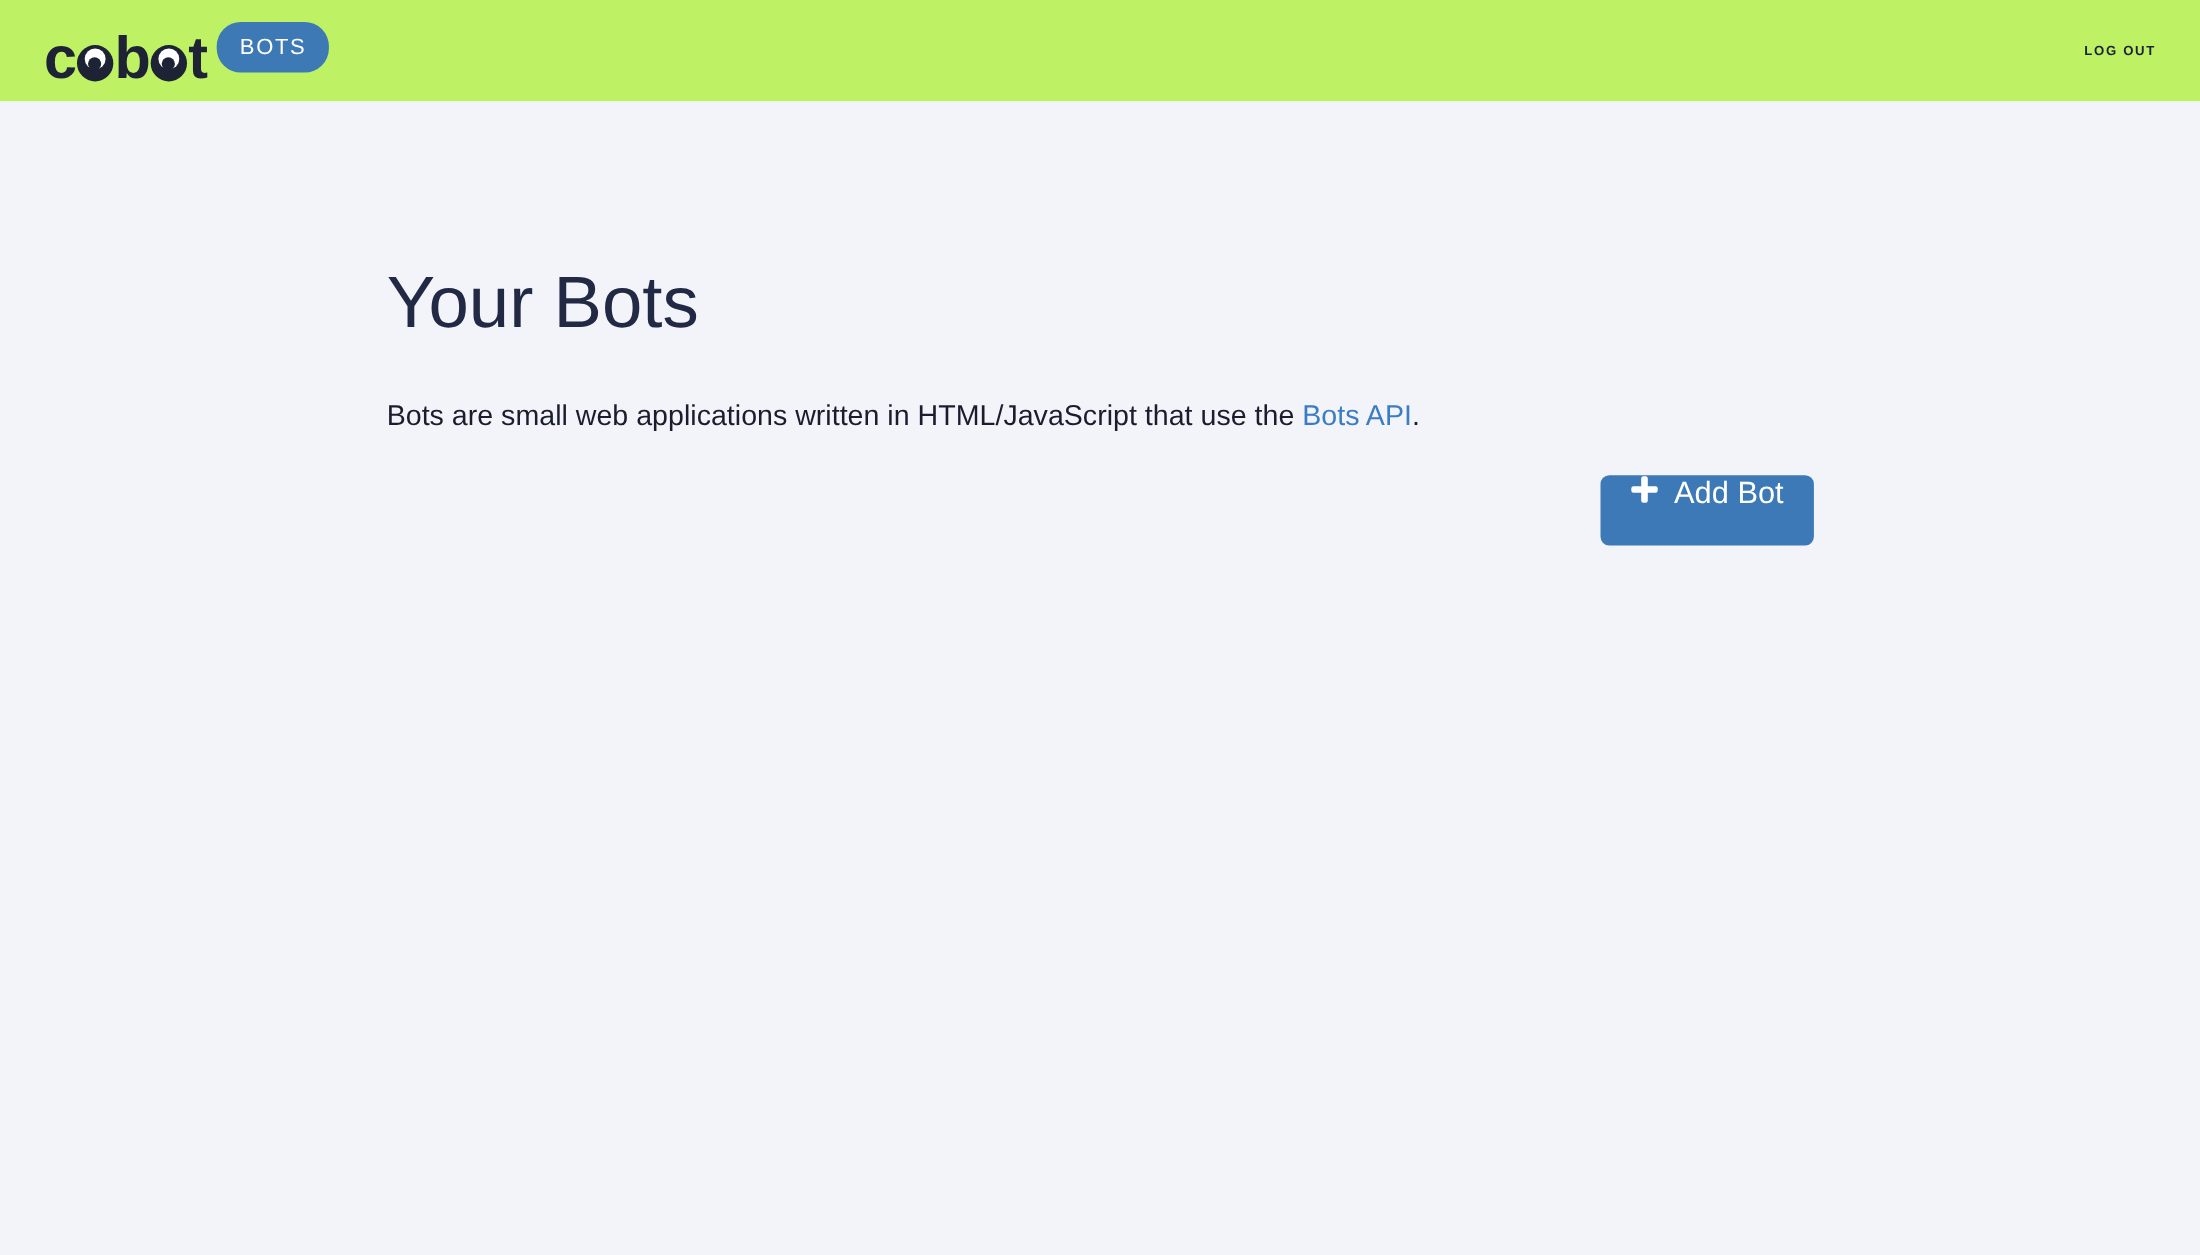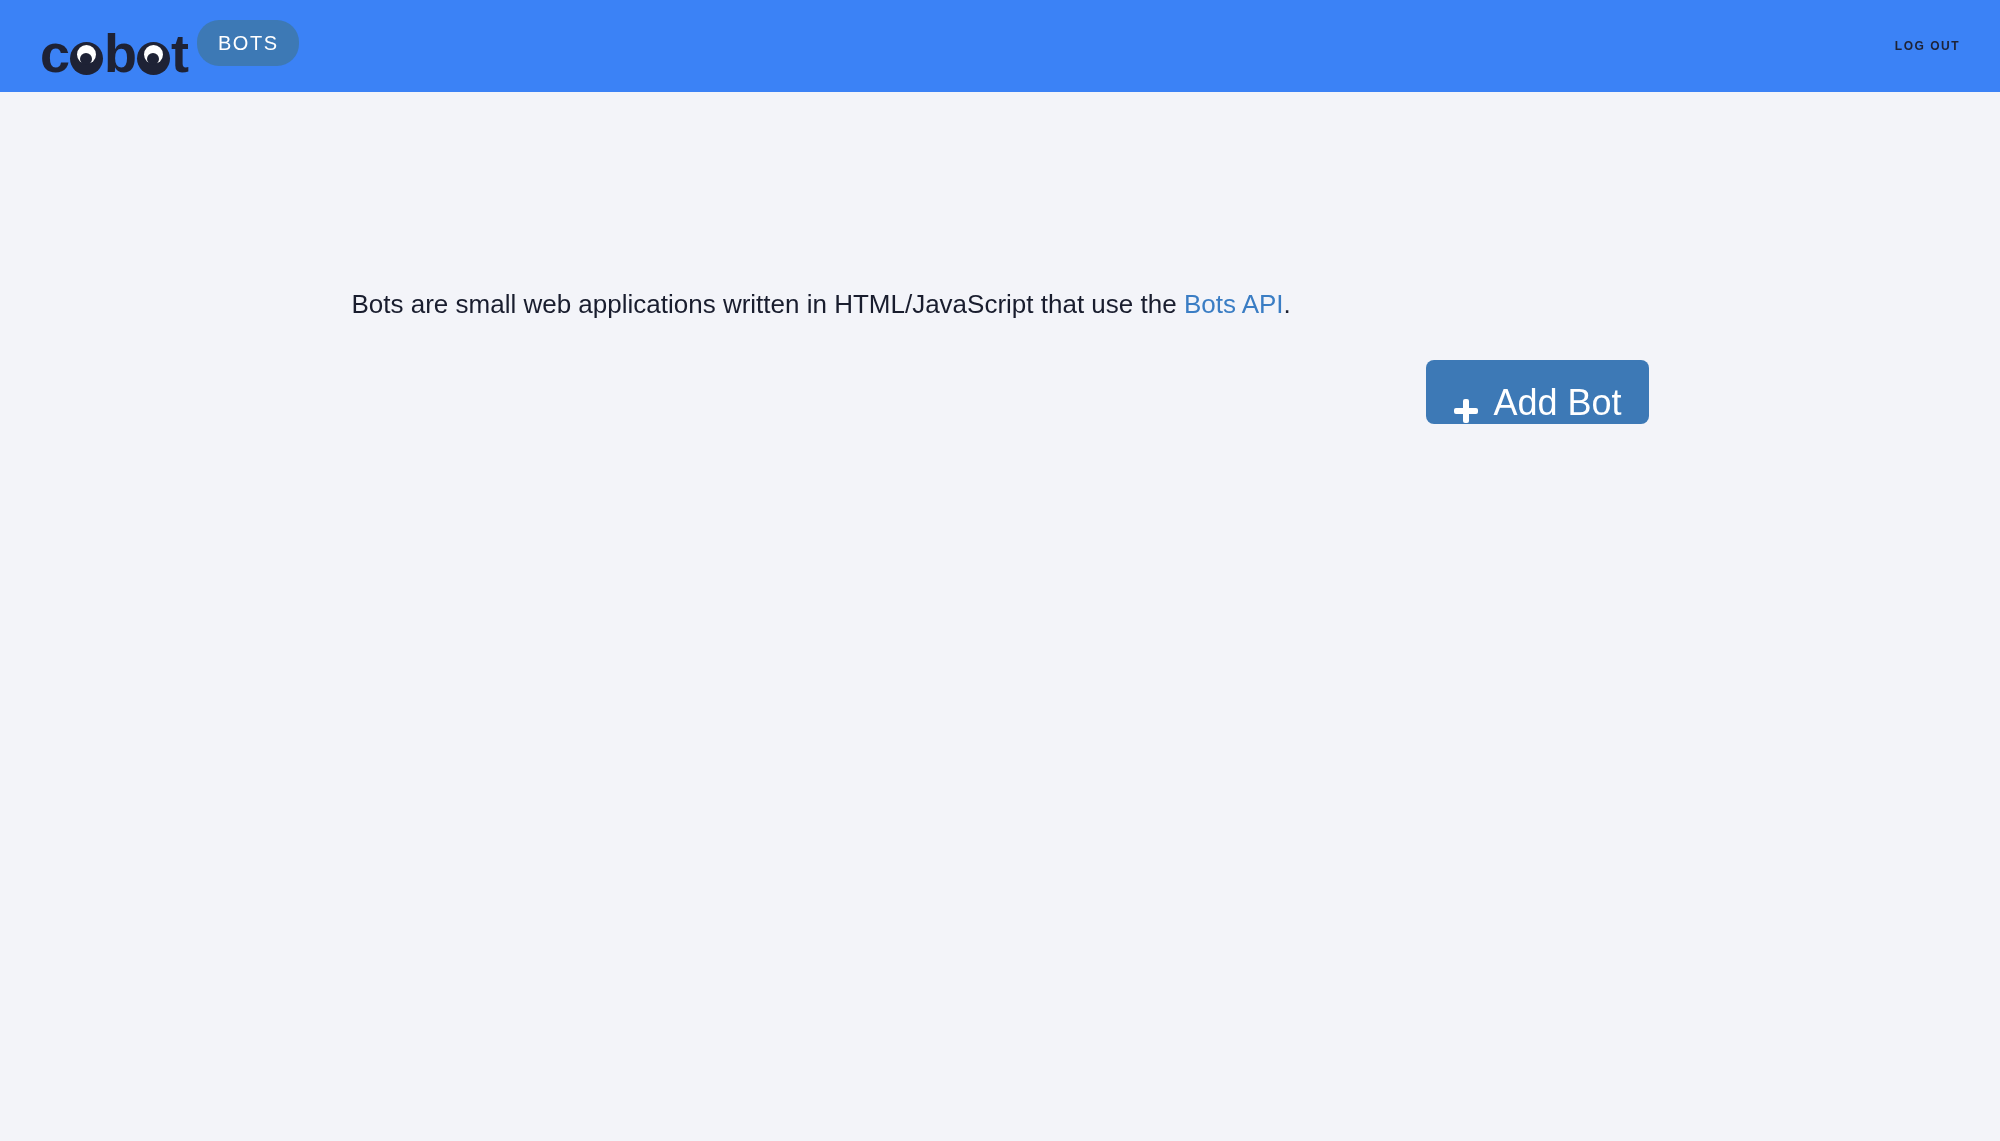--- a/index.html
+++ b/index.html
@@ -7,21 +7,21 @@
   body {
     width: 2000px;
     height: 1141px;
     background: #f3f4f9;
     font-family: "Liberation Sans", sans-serif;
     color: #1d2235;
   }
 
   
   .top-bar {
-    background: #3b82f6;
+    background: #bef264;
     height: 92px;
     display: flex;
     align-items: center;
     padding: 0 40px;
   }
   .logo {
     white-space: nowrap;
     display: flex;
     align-items: flex-start;
     text-decoration: none;
@@ -149,45 +149,46 @@
   
   .actions-row {
     display: flex;
     justify-content: flex-end;
     margin-top: 38px;
   }
   .add-bot-btn {
     background: #3d79b6;
     color: #ffffff;
     font-family: inherit;
-    font-size: 36px;
+    font-size: 28px;
     font-weight: 400;
     border: none;
     border-radius: 8px;
     height: 64px;
     padding: 0 27px;
     display: flex;
-    align-items: flex-end;
+    align-items: flex-start;
     gap: 14px;
     cursor: pointer;
   }
   .plus-icon { display: inline-flex; }
 </style>
 </head>
 <body>
 
 <header class="top-bar">
   <a class="logo" href="#">
     <span class="logo-word"><span class="ltr">c</span><span class="eye"></span><span class="ltr">b</span><span class="eye"></span><span class="ltr">t</span></span>
     <span class="bots-badge">BOTS</span>
   </a>
   <a class="logout" href="#">LOG OUT</a>
 </header>
 
 <main class="main">
+  <h1 class="page-title">Your Bots</h1>
 
   <p class="intro"><span>Bots are small web applications written in HTML/JavaScript that use the </span><a class="text-link" href="#">Bots API</a><span>.</span></p>
 
 
   <div class="actions-row">
     <button class="add-bot-btn">
       <span class="plus-icon">
         <svg width="26" height="26" viewBox="0 0 26 26" aria-hidden="true">
           <rect x="10" y="1" width="6" height="24" rx="2" fill="#ffffff"></rect>
           <rect x="1" y="10" width="24" height="6" rx="2" fill="#ffffff"></rect>

